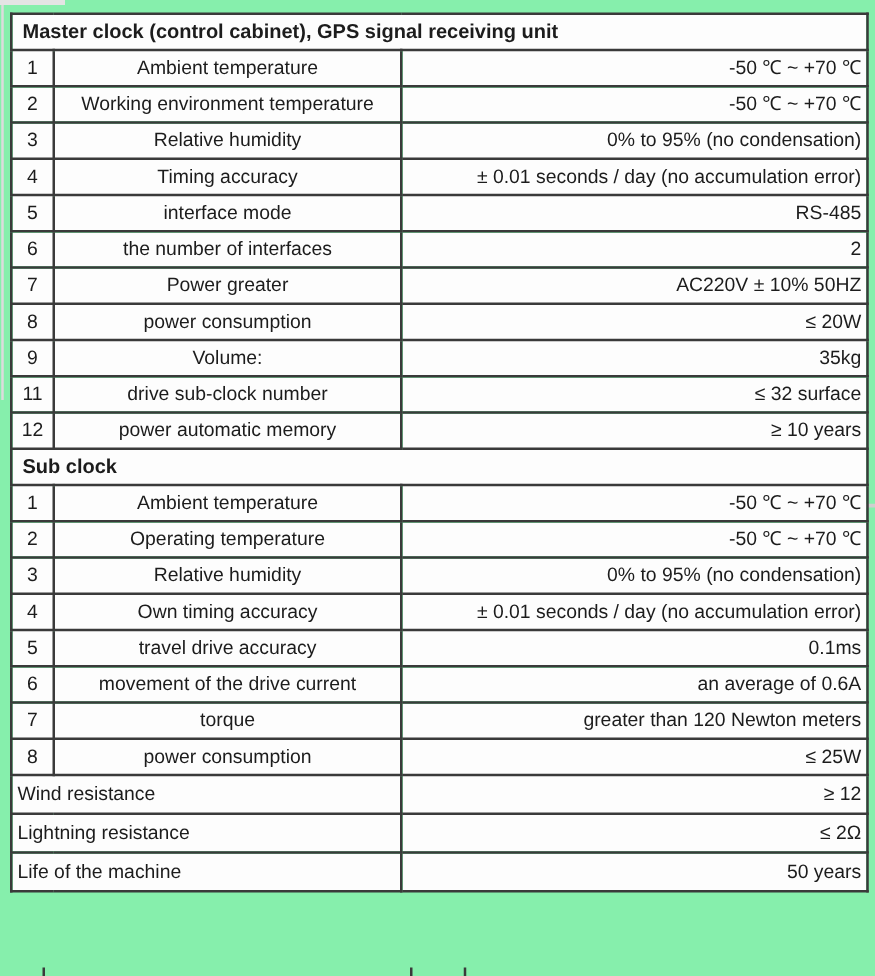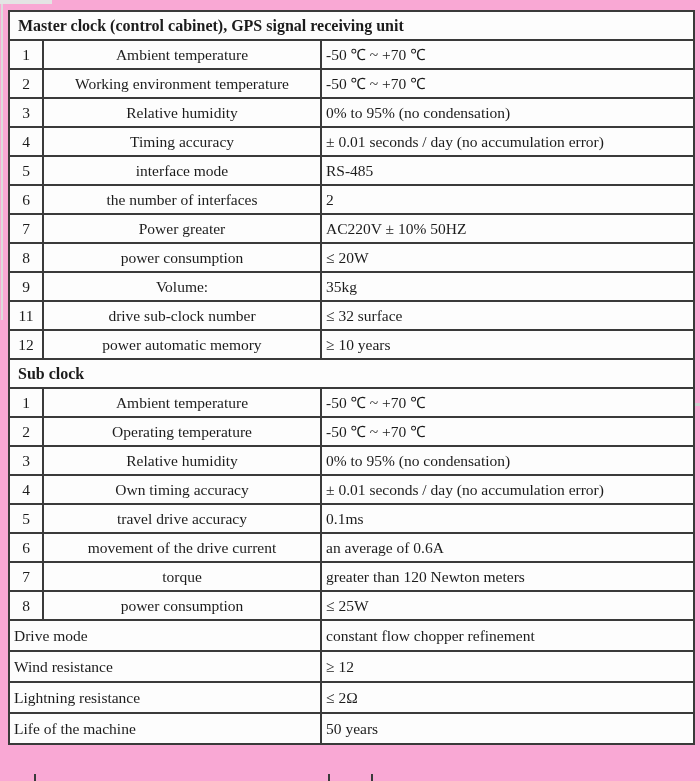--- a/index.html
+++ b/index.html
@@ -3,23 +3,23 @@
 <meta charset="utf-8">
 <style>
   html, body {
     margin: 0;
     padding: 0;
   }
   .canvas {
     position: relative;
     width: 700px;
     height: 781px;
-    background: #f9a8d4;
+    background: #86efac;
     overflow: hidden;
-    font-family: Liberation Serif, serif;
+    font-family: Liberation Sans, sans-serif;
     color: #1c1c1c;
   }
   table.spec-table {
     position: absolute;
     left: 8px;
     top: 10px;
     width: 685px;
     border-collapse: collapse;
     table-layout: fixed;
   }
@@ -37,21 +37,21 @@
     height: 27px;
     font-weight: bold;
     font-size: 16px;
     text-align: left;
     padding-left: 8px;
   }
   tr.data-row td { height: 27px; }
   tr.footer-row td { height: 29px; }
   td.num { text-align: center; }
   td.lab { text-align: center; }
-  td.val { text-align: left; }
+  td.val { text-align: right; }
   td.flab { text-align: left; padding-left: 8px; font-size: 16px; }
 
   
   .edge-left {
     position: absolute;
     left: 1px; top: 0;
     width: 2px; height: 320px;
     background: #dcdcdc;
   }
   .edge-top {
@@ -188,24 +188,20 @@
           <td class="num">7</td>
           <td class="lab">torque</td>
           <td class="val">greater than 120 Newton meters</td>
         </tr>
         <tr class="data-row">
           <td class="num">8</td>
           <td class="lab">power consumption</td>
           <td class="val">≤ 25W</td>
         </tr>
         <tr class="footer-row">
-          <td class="flab" colspan="2">Drive mode</td>
-          <td class="val">constant flow chopper refinement</td>
-        </tr>
-        <tr class="footer-row">
           <td class="flab" colspan="2">Wind resistance</td>
           <td class="val">≥ 12</td>
         </tr>
         <tr class="footer-row">
           <td class="flab" colspan="2">Lightning resistance</td>
           <td class="val">≤ 2Ω</td>
         </tr>
         <tr class="footer-row">
           <td class="flab" colspan="2">Life of the machine</td>
           <td class="val">50 years</td>

